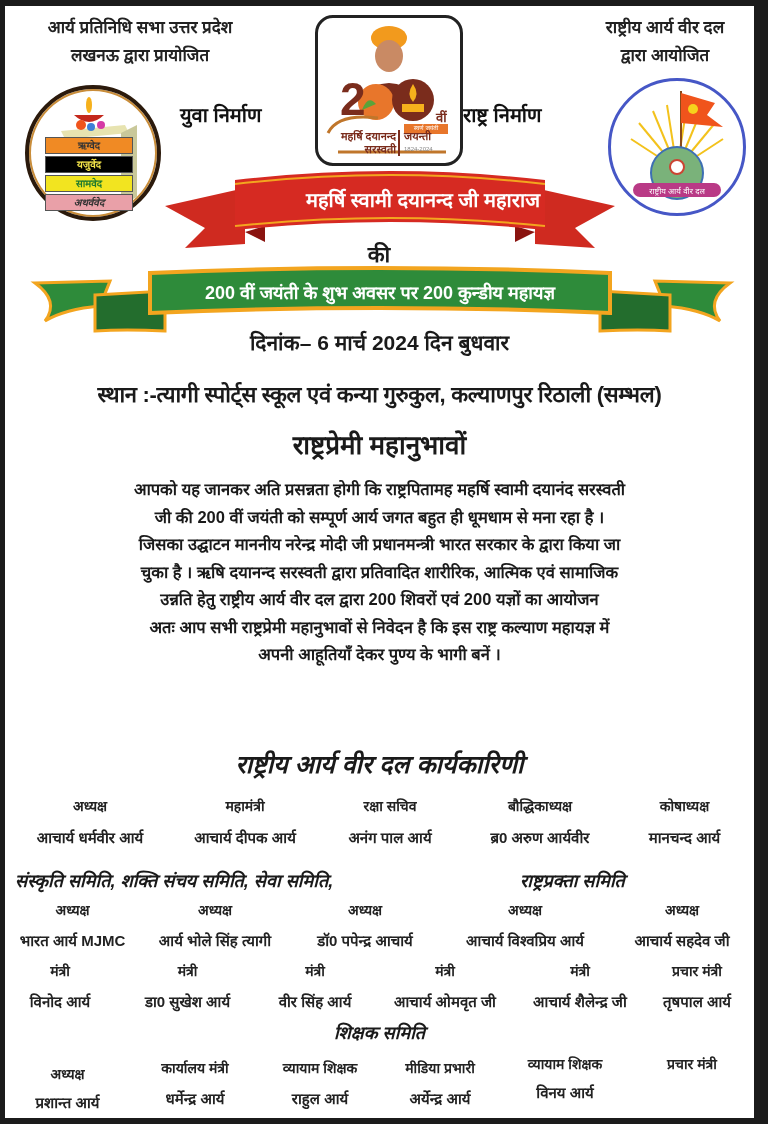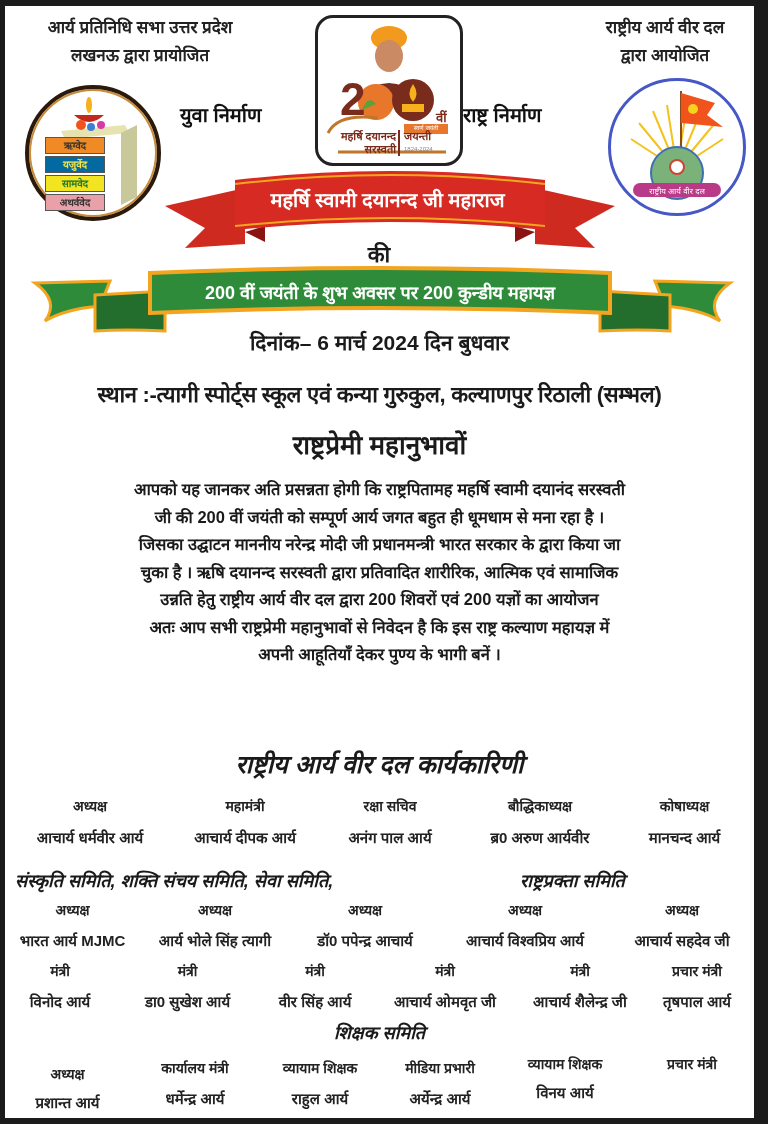--- a/index.html
+++ b/index.html
@@ -7,21 +7,21 @@
   .page{position:absolute;left:5px;top:6px;width:749px;height:1112px;background:#fff;overflow:hidden;}
   .abs{position:absolute;}
   .c{text-align:center;}
   .hdr{font-size:17px;font-weight:bold;color:#222;line-height:28px;}
   .slogan{font-size:20px;font-weight:bold;color:#111;}
   
   .logo-circle{border-radius:50%;background:#fff;}
   .vedas{left:20px;top:79px;width:128px;height:128px;border:4px solid #2b1a0c;box-shadow:0 0 0 2px #c98d3a inset;}
   .rav{left:603px;top:72px;width:132px;height:132px;border:3px solid #4657c6;}
   .center-logo{left:310px;top:9px;width:142px;height:145px;border:3px solid #222;border-radius:18px;background:#fff;overflow:hidden;}
-  .rtext{font-size:20px;font-weight:bold;color:#fff;white-space:nowrap;}
+  .rtext{font-size:20px;font-weight:bold;color:#fff;white-space:nowrap;text-align:right;}
   .gtext{font-size:18px;font-weight:bold;color:#fff;white-space:nowrap;}
   .ki{font-size:22px;font-weight:bold;}
   .date{font-size:21px;font-weight:bold;}
   .venue{font-size:22px;font-weight:bold;letter-spacing:-0.3px;white-space:nowrap;}
   .heading{font-size:26px;font-weight:bold;}
   .para{font-size:16.5px;font-weight:bold;line-height:27.5px;color:#1a1a1a;}
   .section-title{font-size:25px;font-weight:bold;font-style:italic;}
   .sub-title{font-size:18px;font-weight:bold;font-style:italic;}
   .role{font-size:14px;font-weight:bold;color:#222;white-space:nowrap;}
   .name{font-size:15px;font-weight:bold;color:#222;white-space:nowrap;}
@@ -47,25 +47,25 @@
   <div class="abs logo-circle vedas">
     <svg width="128" height="128" viewBox="0 0 128 128">
       <ellipse cx="60" cy="16" rx="3" ry="8" fill="#f6b11c"></ellipse>
       <path d="M45 26 Q60 40 75 26 Z" fill="#c4281c"></path>
       <path d="M32 42 L96 36 L100 44 L36 50 Z" fill="#e7e3b0"></path>
       <circle cx="52" cy="36" r="5" fill="#f0541c"></circle>
         <circle cx="62" cy="38" r="4" fill="#3d7fd6"></circle>
         <circle cx="72" cy="36" r="4" fill="#d53aa6"></circle>
       <polygon points="92,44 108,36 108,108 92,116" fill="#c9c89a"></polygon>
     </svg>
-    <div class="abs" style="left:16px;top:48px;width:60px;">
+    <div class="abs" style="left:16px;top:48px;width:88px;">
       <div style="height:15px;margin-bottom:2px;background:#f08a24;border:1px solid #555;font-size:10px;font-weight:bold;text-align:center;color:#333;">ऋग्वेद</div>
-      <div style="height:15px;margin-bottom:2px;background:#0369a1;border:1px solid #555;font-size:10px;font-weight:bold;text-align:center;color:#f4e44a;">यजुर्वेद</div>
+      <div style="height:15px;margin-bottom:2px;background:#000000;border:1px solid #555;font-size:10px;font-weight:bold;text-align:center;color:#f4e44a;">यजुर्वेद</div>
       <div style="height:15px;margin-bottom:2px;background:#f2e420;border:1px solid #555;font-size:10px;font-weight:bold;text-align:center;color:#1f7a2e;">सामवेद</div>
-      <div style="height:15px;background:#e9a0a8;border:1px solid #555;font-size:10px;font-weight:bold;text-align:center;color:#333;">अथर्ववेद</div>
+      <div style="height:15px;background:#e9a0a8;border:1px solid #555;font-size:10px;font-weight:bold;text-align:center;color:#333;font-style:italic;">अथर्ववेद</div>
     </div>
   </div>
 
   <div class="abs center-logo">
     <svg width="142" height="145" viewBox="0 0 142 145" class="abs" style="left:0;top:0;">
       <ellipse cx="71" cy="20" rx="18" ry="12" fill="#f29a1d"></ellipse>
       <ellipse cx="71" cy="38" rx="14" ry="16" fill="#c98a64"></ellipse>
       <path d="M40 80 Q71 50 102 80 Z" fill="#7a2c1c"></path>
       <circle cx="58" cy="84" r="18" fill="#e8762b"></circle>
       <path d="M44 92 Q50 76 58 86 Z" fill="#5aa33a"></path>

